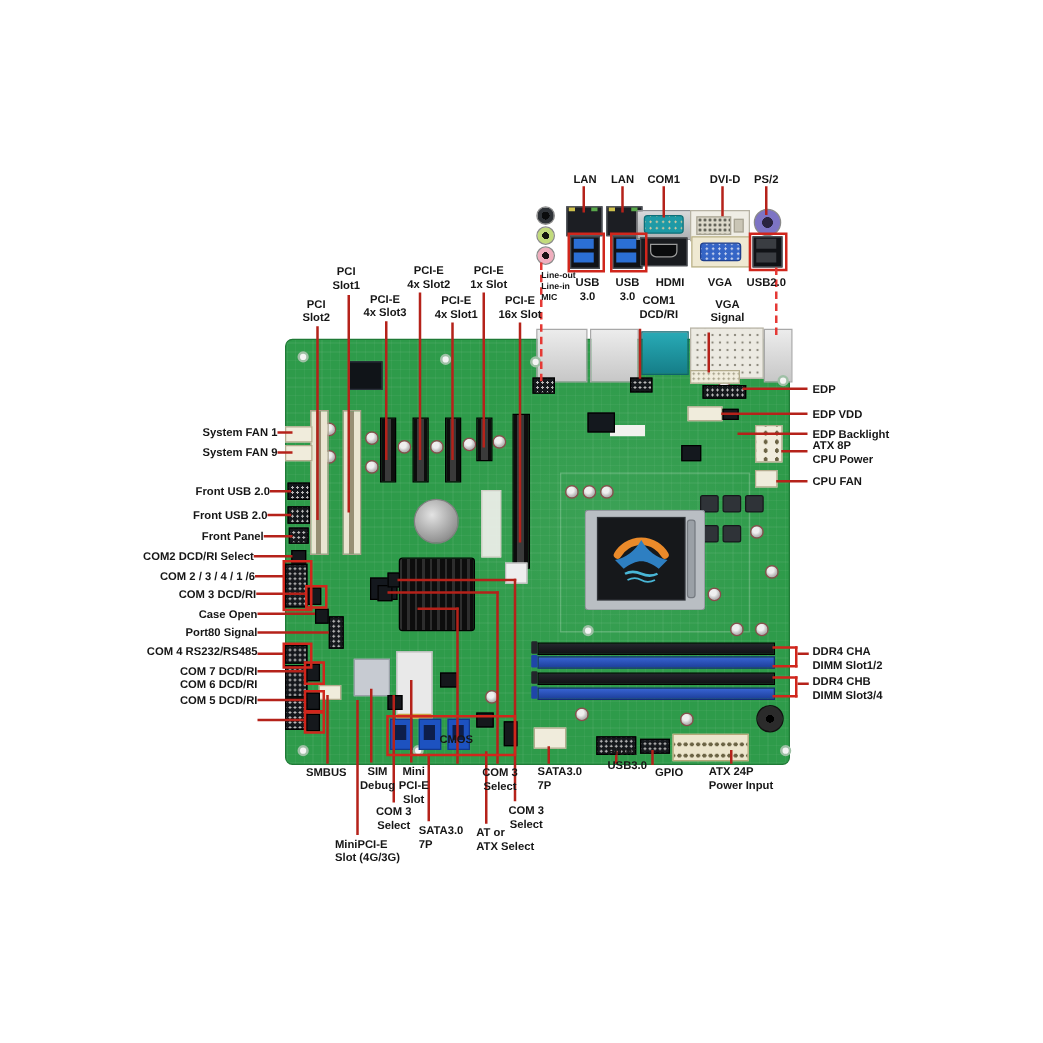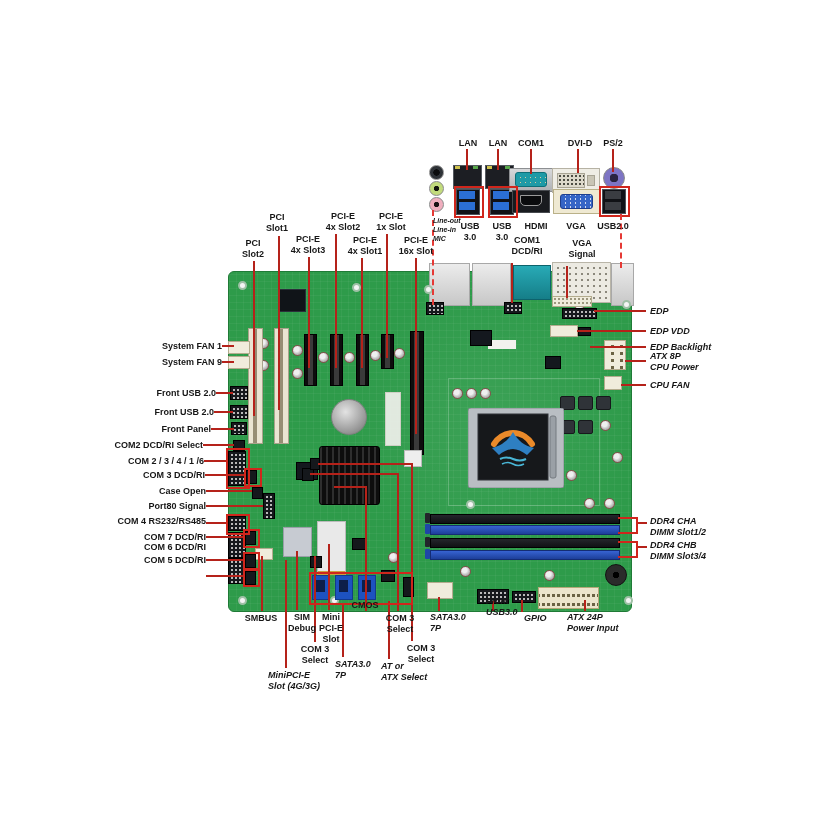--- a/index.html
+++ b/index.html
@@ -1,20 +1,20 @@
 <!DOCTYPE html>
 <html><head>
 <meta charset="utf-8">
 <style>
   html,body{margin:0;padding:0;background:#fff;}
   .stage{position:relative;width:834px;height:834px;background:#fff;font-family:"Liberation Sans",sans-serif;overflow:hidden;}
   .lbl{position:absolute;font-size:9px;font-weight:bold;color:#161616;line-height:11px;white-space:pre-line;z-index:30;}
   .ctr{transform:translateX(-50%);text-align:center;}
   .rt{transform:translateX(-100%);text-align:right;}
-  .lt{text-align:left;font-style:italic;}
+  .lt{text-align:left;}
   .sm{font-size:7px;line-height:9px;}
   .ld{position:absolute;background:#b5221a;z-index:20;}
   .hbox{position:absolute;border:2px solid #d0261c;z-index:22;}
   .brk{position:absolute;border:2px solid #d0261c;border-left:none;z-index:22;}
   .dsh{position:absolute;width:0;border-left:2px dashed #e53935;z-index:22;}
   .part{position:absolute;}
   .pcb{left:228px;top:271px;width:402px;height:339px;background:#2e9b4a;border:1px solid #1f7a36;border-radius:6px;z-index:1;
        background-image:repeating-linear-gradient(0deg,rgba(255,255,255,.045) 0 1px,transparent 1px 7px),
                         repeating-linear-gradient(90deg,rgba(255,255,255,.045) 0 1px,transparent 1px 7px),
                         radial-gradient(circle at 65% 45%,rgba(255,255,255,.07),transparent 45%);}
@@ -307,21 +307,21 @@
   <i class="ld" style="left:638px;top:522px;width:9px;height:2px"></i>
   <div class="brk" style="left:618px;top:541px;width:18px;height:13px"></div>
   <i class="ld" style="left:638px;top:546px;width:9px;height:2px"></i>
 
   <div class="lbl ctr" style="left:261px;top:613px">SMBUS</div>
   <div class="lbl ctr" style="left:302px;top:612px">SIM
 Debug</div>
   <div class="lbl ctr" style="left:331px;top:612px">Mini
 PCI-E
 Slot</div>
-  <div class="lbl ctr" style="left:365px;top:600px">CMOS</div>
+  <div class="lbl ctr" style="left:365px;top:586px">CMOS</div>
   <div class="lbl ctr" style="left:400px;top:613px">COM 3
 Select</div>
   <div class="lbl lt" style="left:430px;top:612px">SATA3.0
 7P</div>
   <div class="lbl lt" style="left:486px;top:596px">Front
 USB3.0</div>
   <div class="lbl lt" style="left:524px;top:613px">GPIO</div>
   <div class="lbl lt" style="left:567px;top:612px">ATX 24P
 Power Input</div>
   <div class="lbl ctr" style="left:315px;top:644px">COM 3

